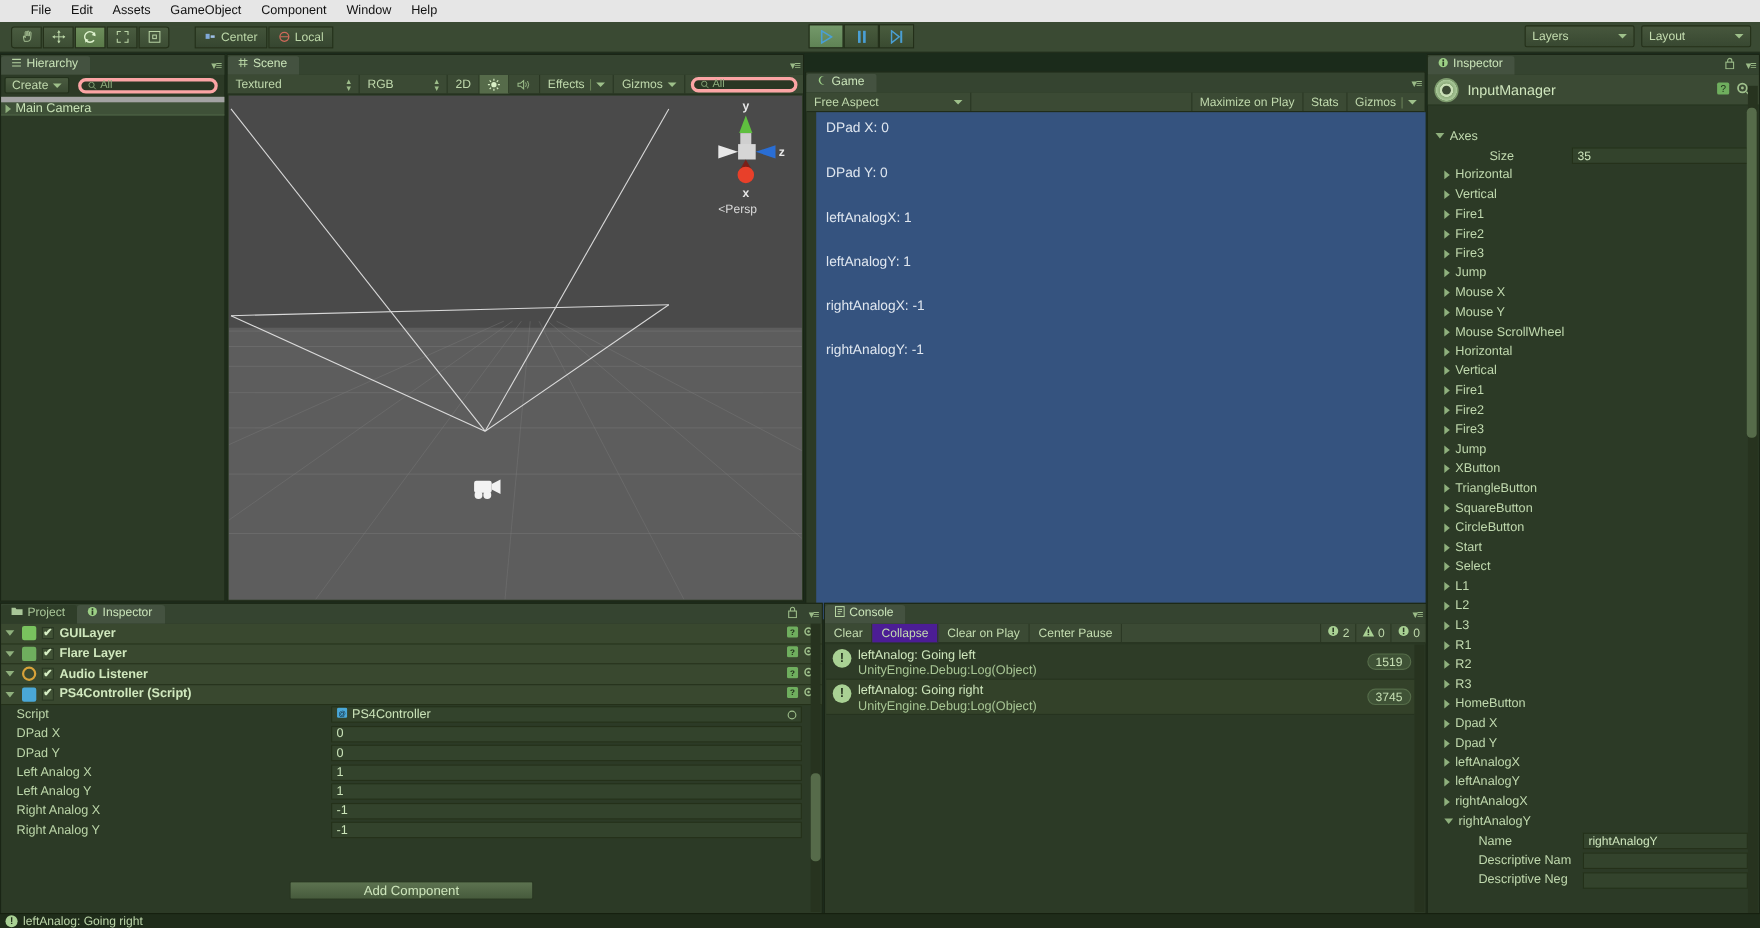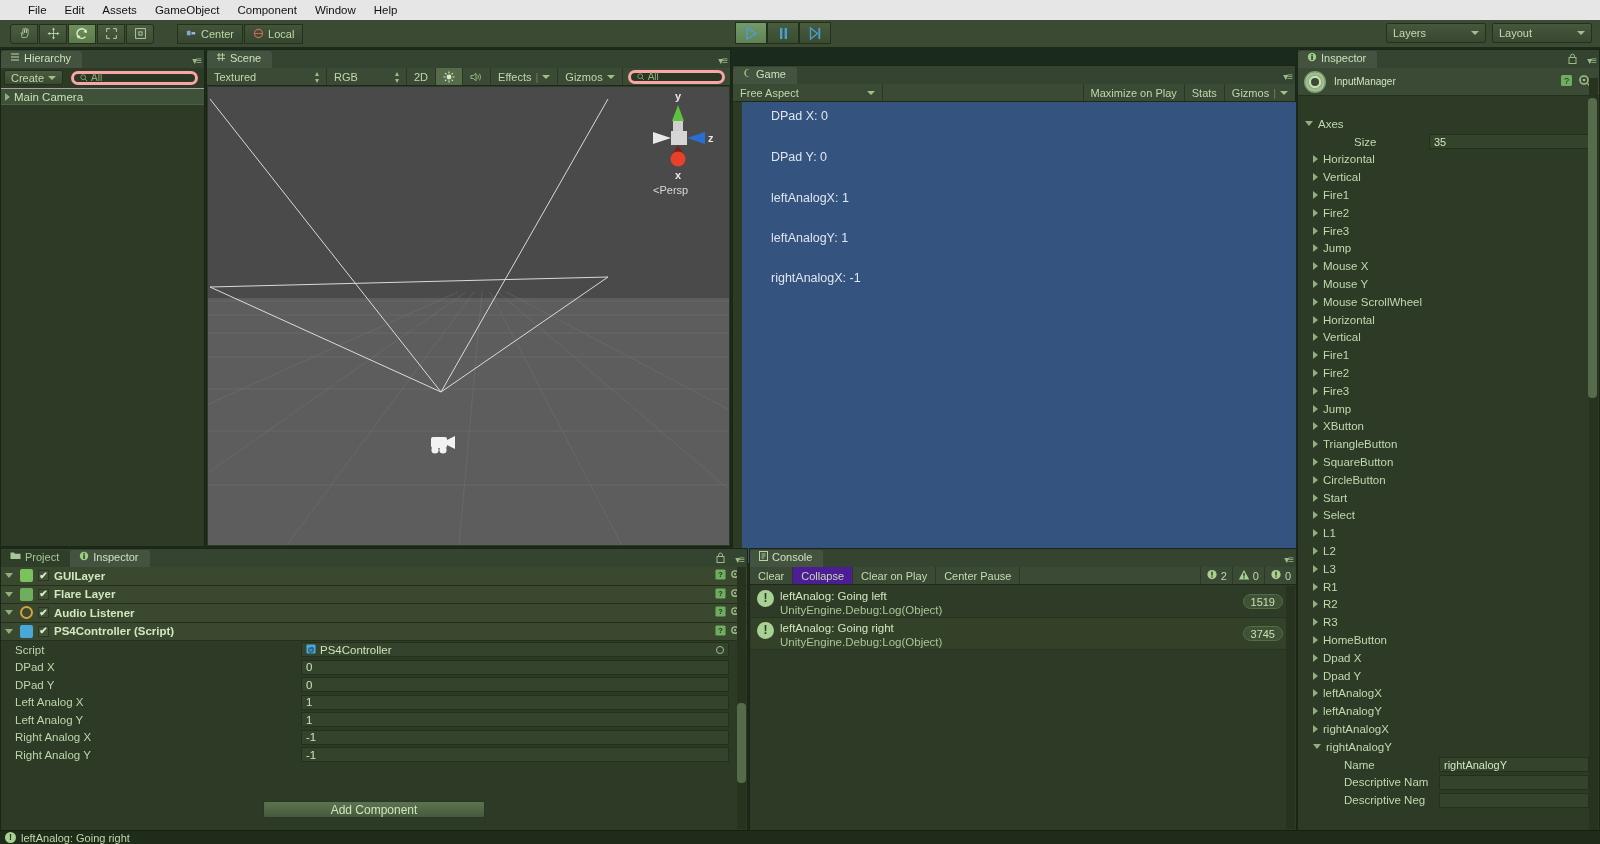--- a/index.html
+++ b/index.html
@@ -105,51 +105,51 @@
   
   #hierarchy { left: 0; top: 49px; width: 205px; height: 498px; }
   .h-create {
     height: 15px; padding: 0 6px; margin: 2px 4px 0 3px;
     background: linear-gradient(#4a5b40,#3a4a32); border: 1px solid #22301b;
     border-radius: 2px; display: flex; align-items: center; gap: 4px;
     font-size: 11px; color: #c0d9ad; cursor: pointer;
   }
   .h-row { height: 17px; display: flex; align-items: center; padding-left: 4px;
     font-size: 11.5px; color: #c8e2b6; gap: 4px; cursor: pointer; }
-  .h-row.sel { background: #3f5138; border-top:1px solid #a3a3a3; border-bottom:1px solid #4d6244;}
+  .h-row.sel { background: #3f5138; border-top:5px solid #a3a3a3; border-bottom:1px solid #4d6244;}
   .tri { width: 0; height: 0; border-top: 4px solid transparent;
     border-bottom: 4px solid transparent; border-left: 5px solid #8fb07d; }
   .tri.down { border-left: 4px solid transparent; border-right: 4px solid transparent;
     border-top: 5px solid #8fb07d; border-bottom: none; }
 
   
   #scene { left: 206px; top: 49px; width: 525px; height: 498px; }
   .sceneview { position: absolute; left: 1px; top: 37px; width: 521px; height: 458px;
     background: linear-gradient(#4e4e4e 0%, #585858 35%, #6a6a6a 100%); overflow: hidden; }
   .horizon { position: absolute; left: 0; top: 0; width: 100%; height: 46%;
     background: #4a4a4a; }
   .ground { position: absolute; left: 0; top: 46%; width: 100%; height: 54%;
     background: #5d5d5d; }
 
   
   #game { left: 732px; top: 49px; width: 564px; height: 498px; margin-top: 16px; }
   .gameview { position: absolute; left: 9px; top: 36px; width: 554px; height: 461px;
-    background: #35537f; overflow: hidden; padding-left: 20px; }
+    background: #35537f; overflow: hidden; }
   .gline { color: #dfe6ef; font-size: 12.5px; padding-left: 9px; }
 
   
   #inspector { left: 1297px; top: 49px; width: 303px; height: 795px; }
   .insp-header { height: 28px; display: flex; align-items: center;
     background: #3b4a34; border-bottom: 1px solid #22301b; padding-left: 6px; gap: 8px; }
   .gear { width: 22px; height: 22px; border-radius: 50%;
     background: radial-gradient(circle, #c9e0b6 38%, #8fae7d 40%, #a9c899 60%, #7e9c6e 62%);
     position: relative; }
   .gear:before { content:""; position:absolute; left:7px; top:7px; width:8px; height:8px;
     border-radius:50%; background:#3b4a34; }
-  .insp-title { font-size: 10px; color: #cfe6bd; }
+  .insp-title { font-size: 13px; color: #cfe6bd; }
   .insp-icons { margin-left: auto; display: flex; gap: 5px; padding-right: 8px; }
   .ax-row { height: 17.8px; display: flex; align-items: center;
     font-size: 11.5px; color: #c0d9ae; padding-left: 14px; gap: 5px; cursor: pointer; }
   .ax-row .lbl { white-space: nowrap; }
   .ax-field { height: 15px; background: #33432c; border: 1px solid #243019;
     color: #cfe7bd; font-size: 11px; display: flex; align-items: center;
     padding-left: 4px; }
   .scrollrail { position: absolute; right: 1px; top: 28px; width: 9px; bottom: 1px;
     background: #27331f; }
   .scrollthumb { position: absolute; right: 1px; width: 9px;
@@ -472,20 +472,21 @@
         <span class="caret"></span>
       </div>
     </div>
     <div class="gameview">
       <div style="padding-top:3px;">
         <div class="gline" style="margin-top:4px;">DPad X: 0</div>
         <div class="gline" style="margin-top:27px;">DPad Y: 0</div>
         <div class="gline" style="margin-top:27px;">leftAnalogX: 1</div>
         <div class="gline" style="margin-top:26px;">leftAnalogY: 1</div>
         <div class="gline" style="margin-top:26px;">rightAnalogX: -1</div>
+        <div class="gline" style="margin-top:26px;">rightAnalogY: -1</div>
       </div>
     </div>
   </div>
 
   <div class="panel" id="inspector">
     <div class="tabstrip">
       <div class="tab sel">
         <svg width="10" height="10" viewBox="0 0 10 10">
             <circle cx="5" cy="5" r="4.2" fill="#9ccf86"></circle>
             <rect x="4.3" y="4" width="1.5" height="4" fill="#2b3a24"></rect>

